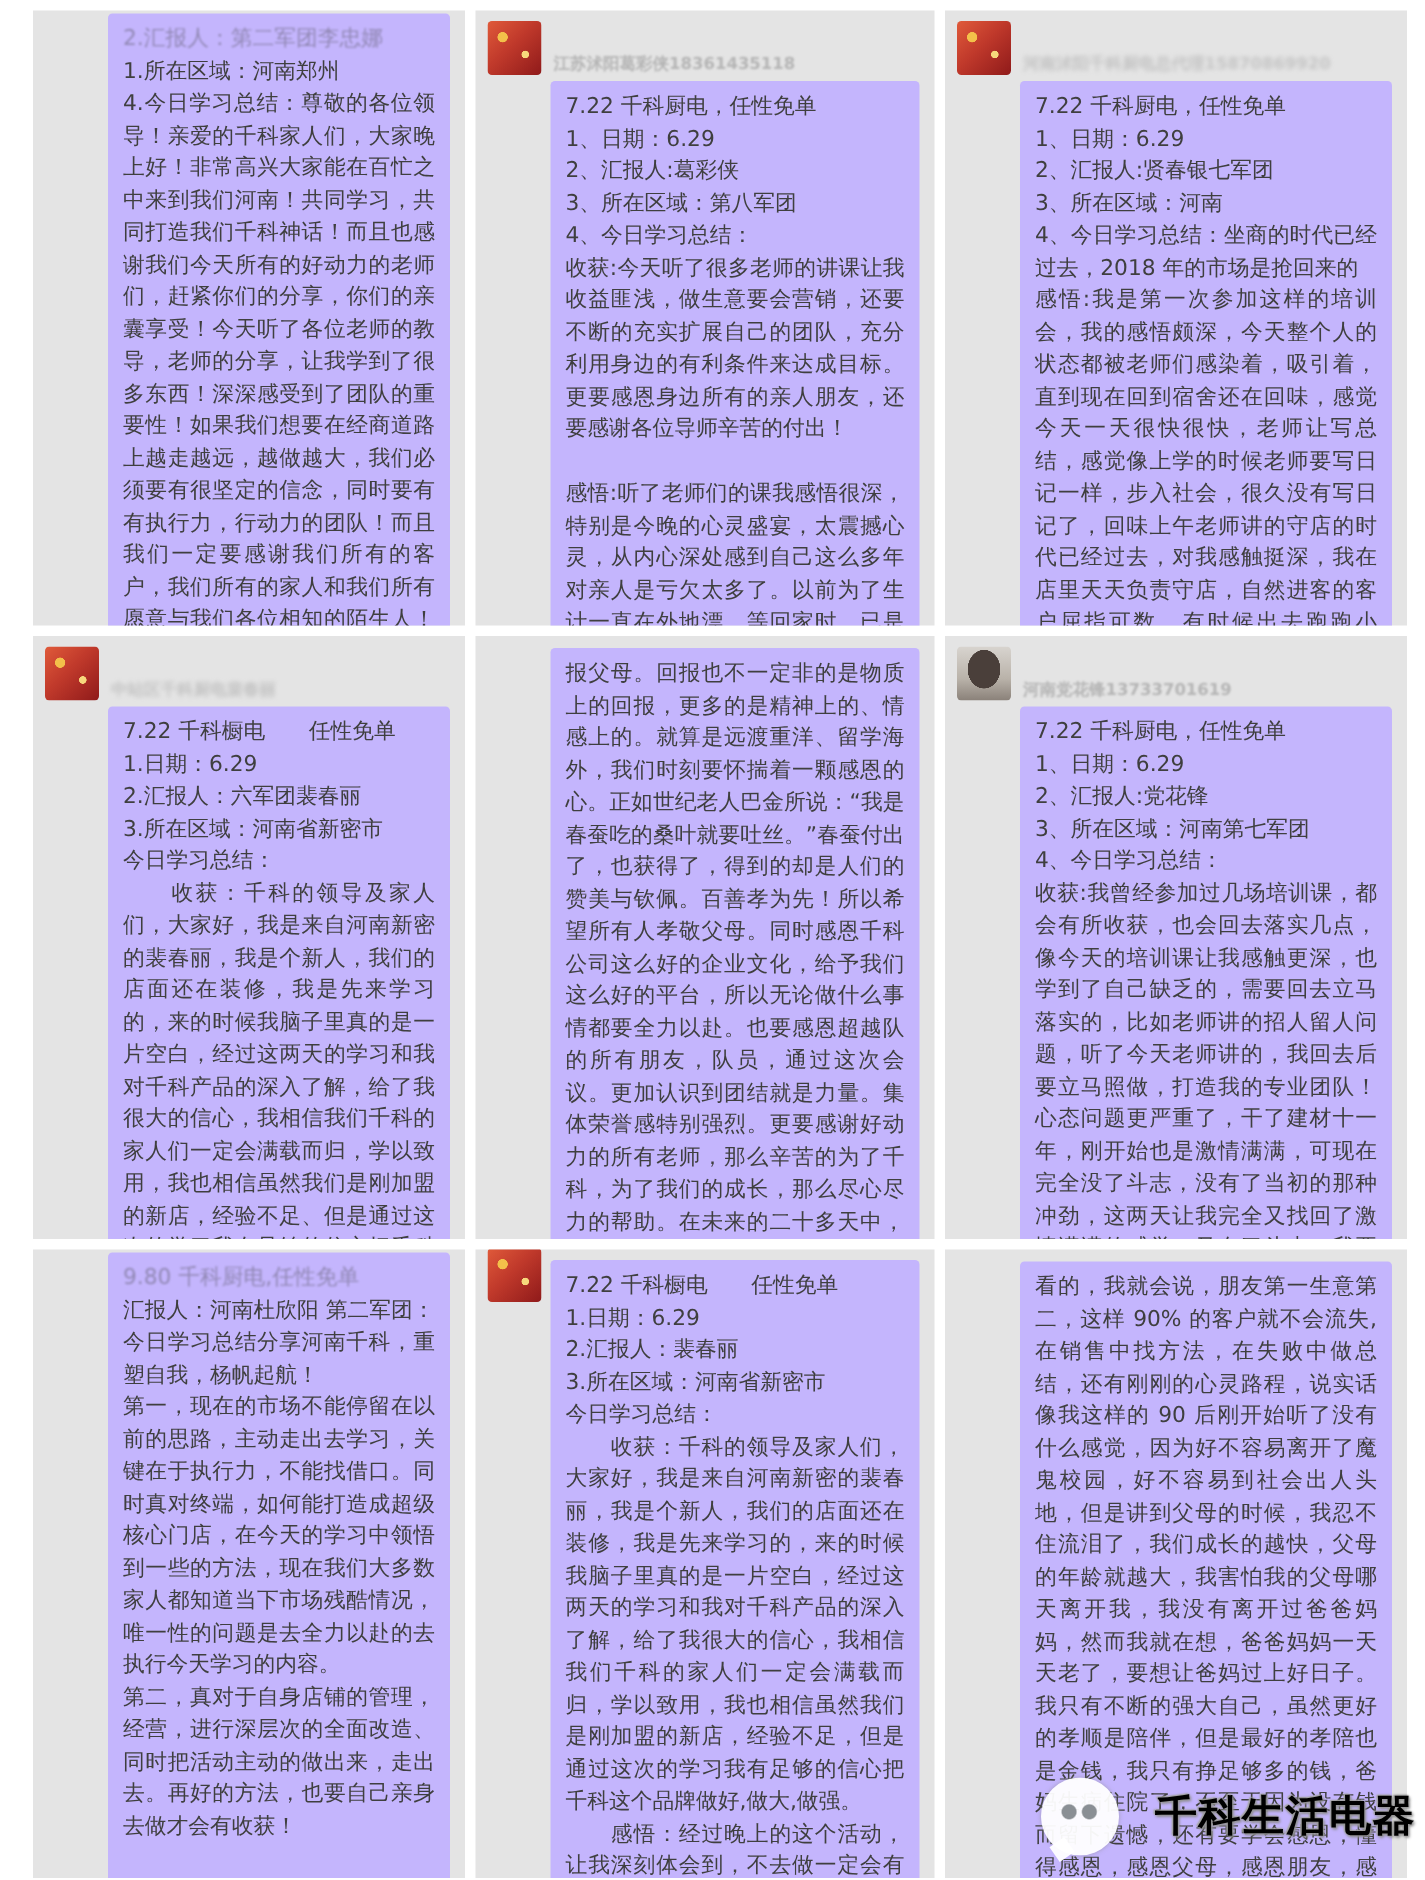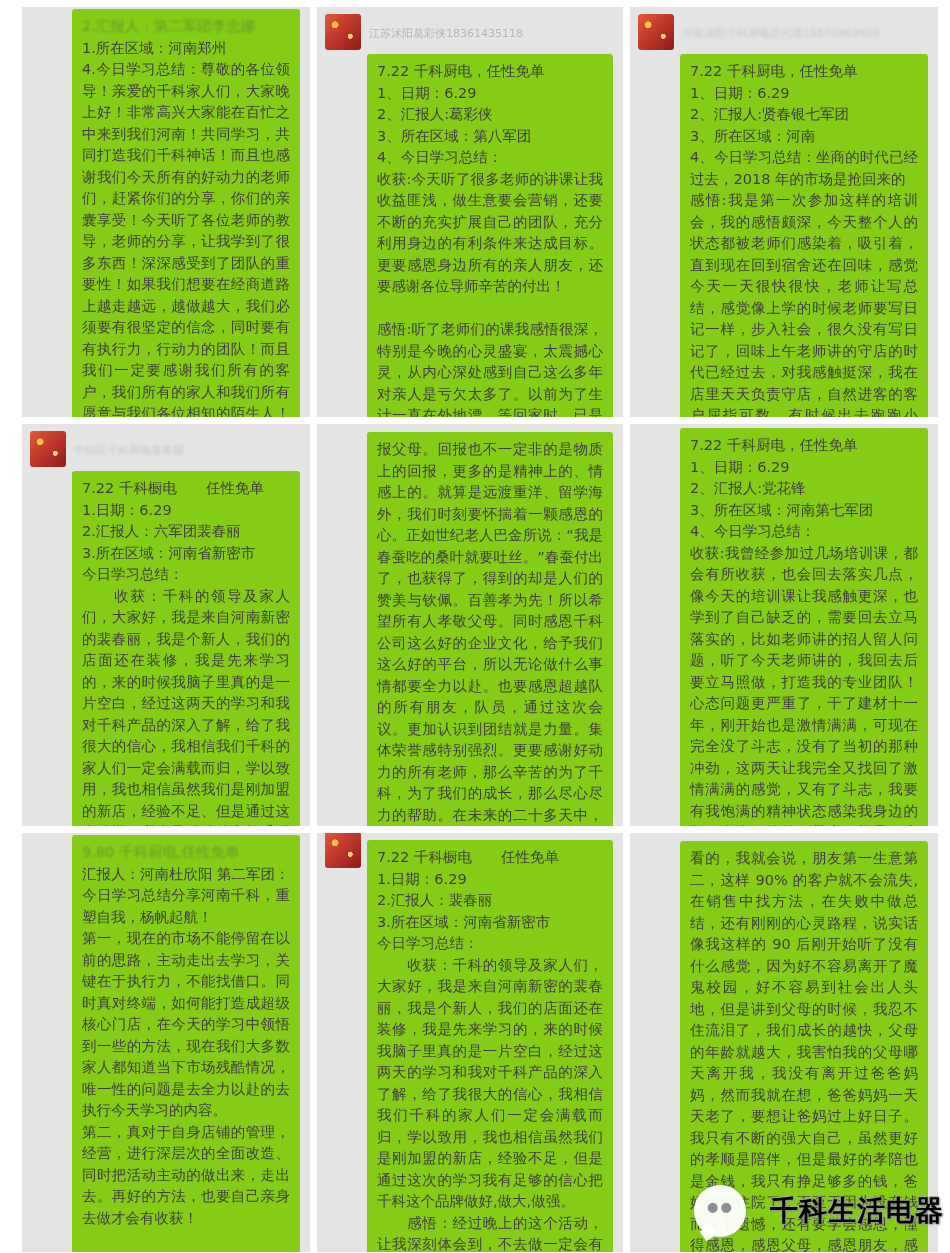--- a/index.html
+++ b/index.html
@@ -4,35 +4,35 @@
 <style>
   html,body{margin:0;padding:0;background:#ffffff;}
   body{width:950px;height:1253px;position:relative;overflow:hidden;
        font-family:"DejaVu Sans","Liberation Sans",sans-serif;}
   .collage{display:grid;
     grid-template-columns:288px 306px 308px;
     grid-template-rows:410px 402px 419px;
     gap:7px;
     padding:7px 5px 8px 22px;}
   .panel{background:#e4e4e4;overflow:hidden;position:relative;}
-  .chat-header{display:flex;align-items:center;gap:8px;padding:7px 6px 0 8px;}
+  .chat-header{display:flex;align-items:flex-end;gap:8px;padding:7px 6px 0 8px;font-weight:bold;}
   .avatar{width:36px;height:36px;flex:0 0 36px;border-radius:3px;}
   .avatar-festive{background:
       radial-gradient(circle at 28% 30%,#f3c04a 0 9%,rgba(0,0,0,0) 10%),
       radial-gradient(circle at 70% 62%,#f7d87c 0 7%,rgba(0,0,0,0) 8%),
       linear-gradient(135deg,#e05a3a 0%,#c0392b 45%,#8f1a1a 100%);}
   .avatar-photo{background:
       radial-gradient(ellipse 11px 13px at 50% 42%,#4a3f3a 0 98%,rgba(0,0,0,0) 100%),
       linear-gradient(180deg,#d8d4cf 0%,#b9b2a9 60%,#8a8179 100%);}
   .avatar-cut{margin-top:-8px;}
   .sender-name{font-size:11px;color:#a9a9a9;padding-top:2px;
       white-space:nowrap;overflow:hidden;}
   .blur1{filter:blur(0.6px);opacity:.8;}
   .blur2{filter:blur(1.4px);opacity:.55;}
-  .bubble{background:#84cc16;border-radius:3px;margin:4px 10px 0 50px;
+  .bubble{background:#c4b5fd;border-radius:3px;margin:4px 10px 0 50px;
       padding:7px 10px 9px 10px;}
   .bubble-cont{margin-top:8px;}
   .bubble-top{margin-top:2px;}
   .msg-text{font-size:14.5px;line-height:21.5px;color:#3f3f3f;
       white-space:pre-wrap;word-break:break-all;text-align:justify;}
   .faded{opacity:.38;filter:blur(0.8px);}
   
   .watermark{position:absolute;right:6px;bottom:16px;display:flex;
       align-items:center;gap:4px;z-index:9;pointer-events:none;}
   .wm-icon{width:52px;height:52px;border-radius:50%;position:relative;
@@ -107,20 +107,24 @@
     </div>
   </div>
 
   <div class="panel">
     <div class="bubble bubble-cont">
       <div class="msg-text">报父母。回报也不一定非的是物质上的回报，更多的是精神上的、情感上的。就算是远渡重洋、留学海外，我们时刻要怀揣着一颗感恩的心。正如世纪老人巴金所说：“我是春蚕吃的桑叶就要吐丝。”春蚕付出了，也获得了，得到的却是人们的赞美与钦佩。百善孝为先！所以希望所有人孝敬父母。同时感恩千科公司这么好的企业文化，给予我们这么好的平台，所以无论做什么事情都要全力以赴。也要感恩超越队的所有朋友，队员，通过这次会议。更加认识到团结就是力量。集体荣誉感特别强烈。更要感谢好动力的所有老师，那么辛苦的为了千科，为了我们的成长，那么尽心尽力的帮助。在未来的二十多天中，希望共同努力相互配合，一群人，一件事，一个目的，一个团队。只要全力以赴，结果一定是可</div>
     </div>
   </div>
 
   <div class="panel">
+    <div class="chat-header">
+      <div class="avatar avatar-photo"></div>
+      <div class="sender-name blur1">河南党花锋13733701619</div>
+    </div>
     <div class="bubble">
       <div class="msg-text">7.22 千科厨电，任性免单
 1、日期：6.29
 2、汇报人:党花锋
 3、所在区域：河南第七军团
 4、今日学习总结：
 收获:我曾经参加过几场培训课，都会有所收获，也会回去落实几点，像今天的培训课让我感触更深，也学到了自己缺乏的，需要回去立马落实的，比如老师讲的招人留人问题，听了今天老师讲的，我回去后要立马照做，打造我的专业团队！心态问题更严重了，干了建材十一年，刚开始也是激情满满，可现在完全没了斗志，没有了当初的那种冲劲，这两天让我完全又找回了激情满满的感觉，又有了斗志，我要有我饱满的精神状态感染我身边的每一个人，给他们带去正能量，也让我的客户选择了我而更放心，更</div>
     </div>
   </div>
 

